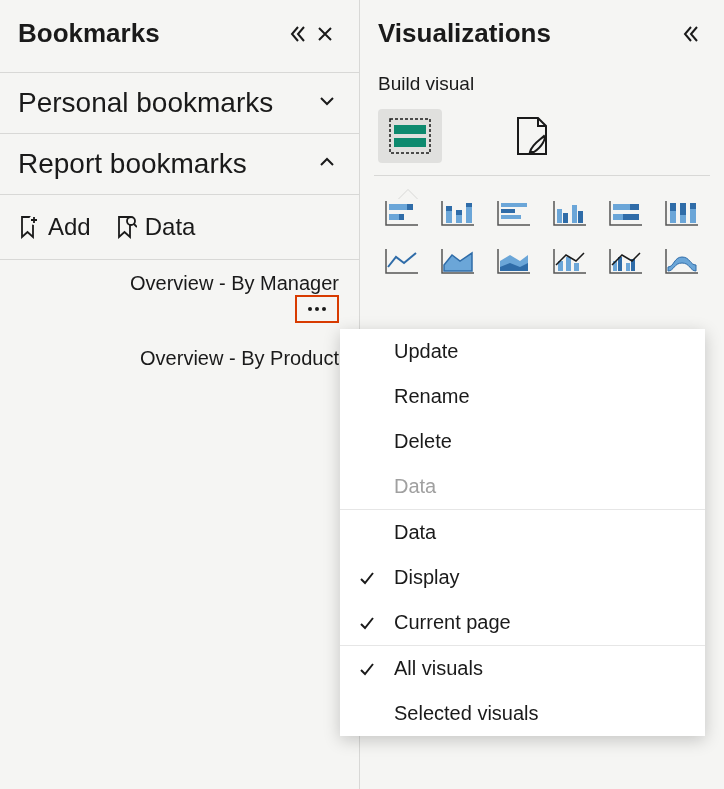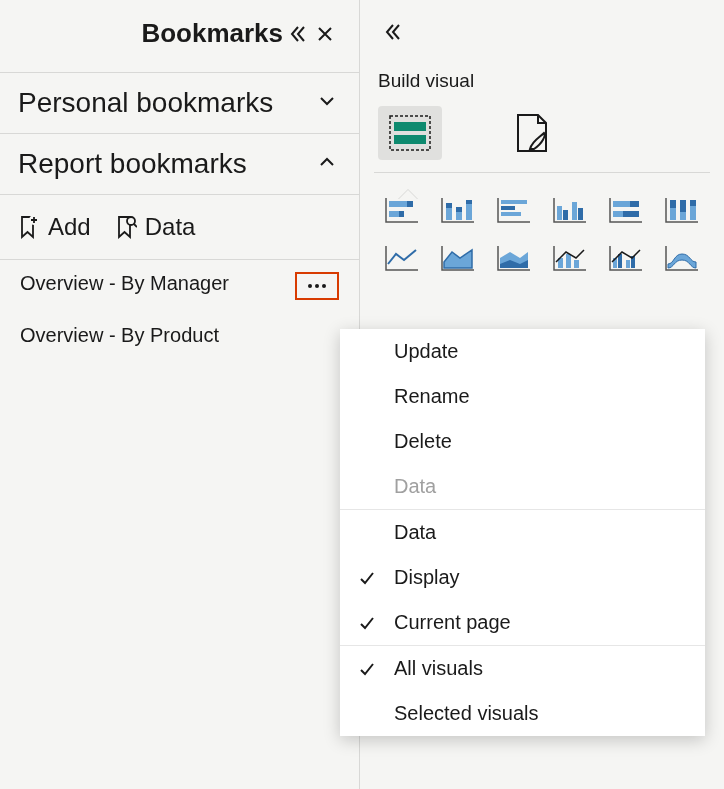--- a/index.html
+++ b/index.html
@@ -33,21 +33,20 @@
     }
     .pane-header {
       display: flex;
       align-items: center;
       padding: 18px 20px 24px 18px;
     }
     .pane-title {
       font-size: 26px;
       font-weight: 700;
       flex: 1;
-      text-align: right;
     }
     .header-icon {
       width: 28px;
       height: 28px;
       display: flex;
       align-items: center;
       justify-content: center;
       cursor: pointer;
       color: #1a1a1a;
     }
@@ -78,22 +77,23 @@
       display: flex;
       align-items: center;
       gap: 8px;
       font-size: 24px;
       cursor: pointer;
     }
     .bm-item {
       padding: 12px 20px 12px 20px;
       font-size: 20px;
       display: flex;
-      align-items: flex-start;
-      cursor: pointer;
+      align-items: flex-end;
+      cursor: pointer;
+      flex-direction: column;
     }
     .bm-item span {
       flex: 1;
     }
     .more-box {
       border: 2px solid #d83b01;
       width: 44px;
       height: 28px;
       display: flex;
       align-items: center;
@@ -260,20 +260,21 @@
       </svg>
     </div>
   </div>
   <div class="bm-item">
     <span>Overview - By Product</span>
   </div>
 </div>
 
 <div class="pane visualizations-pane">
   <div class="pane-header">
+    <div class="pane-title">Visualizations</div>
     <div class="header-icon">
       <svg width="18" height="18" viewBox="0 0 18 18">
           <path d="M10 2 L4 9 L10 16 M16 2 L10 9 L16 16" stroke="#1a1a1a" stroke-width="2" fill="none"></path>
         </svg>
     </div>
   </div>
 
   <div class="viz-sub">Build visual</div>
 
   <div class="mode-row">

